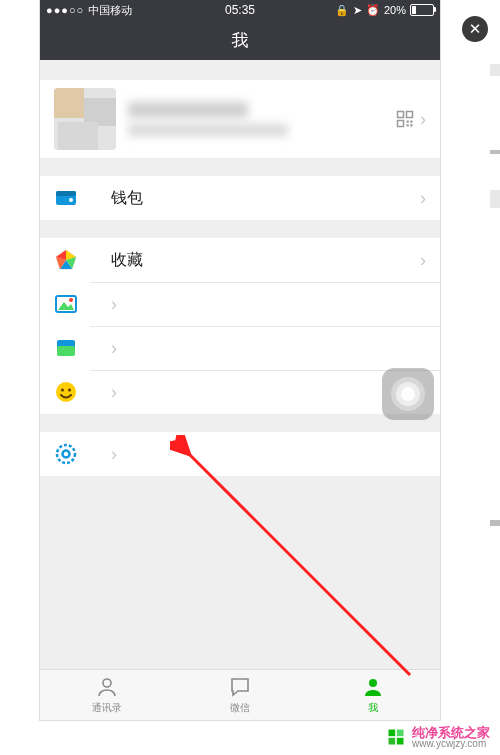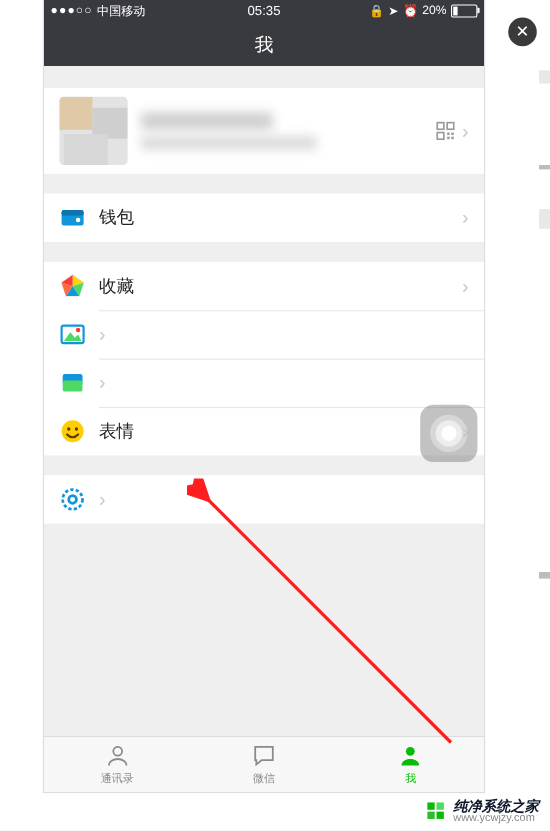--- a/index.html
+++ b/index.html
@@ -22,42 +22,42 @@
   .group{background:#fff;margin-top:18px;}
   .group.first{margin-top:20px;}
   .profile{display:flex;align-items:center;height:78px;padding:0 14px;position:relative;cursor:pointer;}
   .avatar{width:62px;height:62px;background:#e3e3e3;border-radius:4px;position:relative;overflow:hidden;}
   .avatar .px{position:absolute;background:#d0d0d0;}
   .profile-texts{margin-left:12px;flex:1;}
   .pname,.pid{filter:blur(5px);color:#bbb;}
   .pname{width:120px;height:16px;background:#cfcfcf;border-radius:2px;margin-bottom:6px;}
   .pid{width:160px;height:12px;background:#d8d8d8;border-radius:2px;}
   .qr{width:18px;height:18px;color:#9a9a9a;margin-right:6px;}
-  .row{display:flex;align-items:center;height:44px;padding:0 14px;position:relative;cursor:pointer;}
+  .row{display:flex;align-items:center;height:44px;padding:0 14px;position:relative;cursor:pointer;gap:21px;}
   .row + .row::before{content:"";position:absolute;left:50px;right:0;top:0;height:1px;background:#e6e6e6;}
   .ico{width:24px;height:24px;margin-right:12px;flex:0 0 24px;display:flex;align-items:center;justify-content:center;}
   .label{flex:1;font-size:16px;color:#222;}
   .chev{color:#c8c8c8;font-size:18px;}
   
   .tabbar{position:absolute;bottom:0;left:0;right:0;height:50px;background:#f7f7f7;border-top:1px solid #dcdcdc;display:flex;}
   .tab{flex:1;display:flex;flex-direction:column;align-items:center;justify-content:center;gap:2px;font-size:10px;color:#8a8a8a;cursor:pointer;position:relative;}
   .tab.active{color:#09bb07;}
   .tab svg{width:24px;height:24px;}
   .tab .dot{position:absolute;top:4px;right:32%;width:8px;height:8px;background:#fa5151;border-radius:50%;}
   
   .atouch{position:absolute;right:6px;top:368px;width:52px;height:52px;border-radius:12px;background:rgba(120,120,120,.45);display:flex;align-items:center;justify-content:center;cursor:pointer;z-index:5;}
   .atouch .ring{width:34px;height:34px;border-radius:50%;background:rgba(255,255,255,.35);display:flex;align-items:center;justify-content:center;}
   .atouch .ring2{width:24px;height:24px;border-radius:50%;background:rgba(255,255,255,.55);display:flex;align-items:center;justify-content:center;}
   .atouch .core{width:14px;height:14px;border-radius:50%;background:rgba(255,255,255,.9);}
   
   .arrow{position:absolute;left:130px;top:435px;width:260px;height:260px;pointer-events:none;z-index:6;}
   
   .brand{position:absolute;right:10px;bottom:6px;display:flex;align-items:center;gap:6px;z-index:11;}
   .brand-logo{width:20px;height:20px;}
-  .brand-txt{font-size:13px;font-weight:600;color:#0f172a;font-style:italic;}
+  .brand-txt{font-size:13px;font-weight:600;color:#ec4899;}
   .brand-url{font-size:10px;color:#888;margin-top:-2px;}
   .brand-col{display:flex;flex-direction:column;line-height:1.1;}
   
   .pgmark{position:absolute;right:0;width:10px;background:#e8e8e8;}
   .pgmark.a{top:64px;height:12px;}
   .pgmark.b{top:150px;height:4px;background:#bcbcbc;}
   .pgmark.c{top:190px;height:18px;}
   .pgmark.d{top:520px;height:6px;background:#bcbcbc;}
 </style>
 </head>
@@ -169,21 +169,20 @@
       </div>
       <div class="row">
         <span class="ico">
           <svg viewBox="0 0 24 24" width="24" height="24">
               <circle cx="12" cy="12" r="10" fill="#ffce00"></circle>
               <circle cx="8.5" cy="10" r="1.5" fill="#5b3a00"></circle>
               <circle cx="15.5" cy="10" r="1.5" fill="#5b3a00"></circle>
               <path d="M7 15 q5 5 10 0" fill="none" stroke="#5b3a00" stroke-width="2" stroke-linecap="round"></path>
             </svg>
         </span>
-        <span class="label">表情</span>
         <span class="chev">›</span>
       </div>
     </div>
 
     <div class="group">
       <div class="row">
         <span class="ico">
           <svg viewBox="0 0 24 24" width="24" height="24">
               <circle cx="12" cy="12" r="9" fill="none" stroke="#1296db" stroke-width="2.5" stroke-dasharray="3 2"></circle>
               <circle cx="12" cy="12" r="3.5" fill="none" stroke="#1296db" stroke-width="2.5"></circle>

